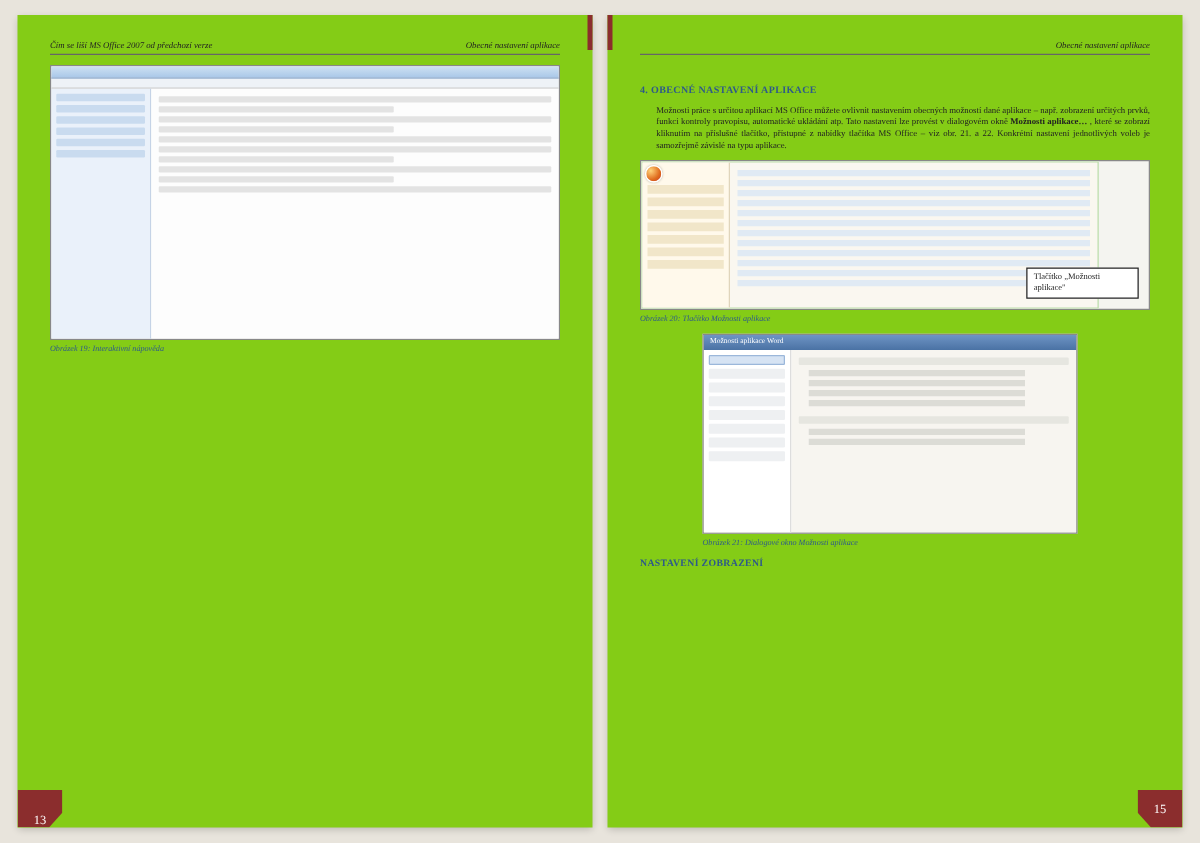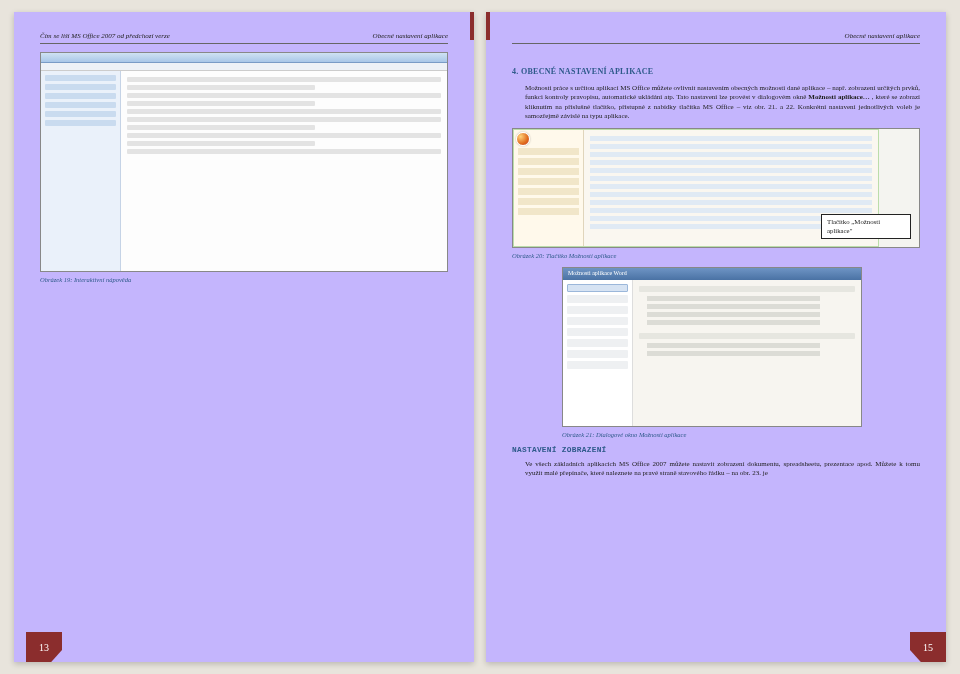--- a/index.html
+++ b/index.html
@@ -8,21 +8,21 @@
     font-family: "Times New Roman", serif;
     display: flex;
     justify-content: center;
     gap: 12px;
     padding: 12px;
     width: 960px;
     height: 674px;
     overflow: hidden;
   }
   .page {
-    background: #c4b5fd;
+    background: #84cc16;
     width: 460px;
     height: 650px;
     box-shadow: 0 2px 6px rgba(0,0,0,0.2);
     position: relative;
     padding: 20px 26px 36px 26px;
     font-size: 7.2px;
     color: #222;
   }
   .header-line {
     display: flex;
@@ -41,21 +41,20 @@
     letter-spacing: 0.3px;
     margin: 23px 0 8px 0;
     text-transform: uppercase;
   }
   .section-sub {
     color: #2e5a8a;
     font-weight: bold;
     font-size: 7.8px;
     letter-spacing: 0.3px;
     margin: 8px 0 6px 0;
-    font-family: Liberation Mono, monospace;
   }
   .body-text {
     font-size: 7px;
     line-height: 1.35;
     text-align: justify;
     margin-bottom: 6px;
     margin-left: 13px;
   }
   .bold { font-weight: bold; }
   .caption {
@@ -90,21 +89,21 @@
     bottom: 0;
     width: 36px;
     height: 30px;
     background: #8b2d2d;
     color: #fff;
     font-size: 10px;
     display: flex;
     align-items: center;
     justify-content: center;
   }
-  .pagenum.left { left: 12px; clip-path: polygon(0 0, 100% 0, 100% 60%, 70% 100%, 0 100%); }
+  .pagenum.left { left: 0; clip-path: polygon(0 0, 100% 0, 100% 60%, 70% 100%, 0 100%); align-items: flex-end; }
   .pagenum.right { right: 0; clip-path: polygon(0 0, 100% 0, 100% 100%, 30% 100%, 0 60%); }
   .edge-accent {
     position: absolute;
     top: 0;
     width: 4px;
     height: 28px;
     background: #8b2d2d;
   }
   .edge-accent.left { right: 0; }
   .edge-accent.right { left: 0; }
@@ -343,18 +342,17 @@
         <div class="chk"></div>
         <div class="lbl" style="margin-top:8px"></div>
         <div class="chk"></div>
         <div class="chk"></div>
       </div>
     </div>
   </div>
   <div class="caption" style="margin-left:50px">Obrázek 21: Dialogové okno Možnosti aplikace</div>
 
   <div class="section-sub">NASTAVENÍ ZOBRAZENÍ</div>
-  <p class="body-text">Ve všech základních aplikacích MS Office 2007 můžete nastavit zobrazení dokumentu, spreadsheetu, prezentace apod. Můžete k tomu využít malé přepínače, které naleznete na pravé straně stavového řádku – na obr. 23. je</p>
 
   <div class="pagenum right">
     <span>15</span>
   </div>
 </div>
 
 </body></html>

